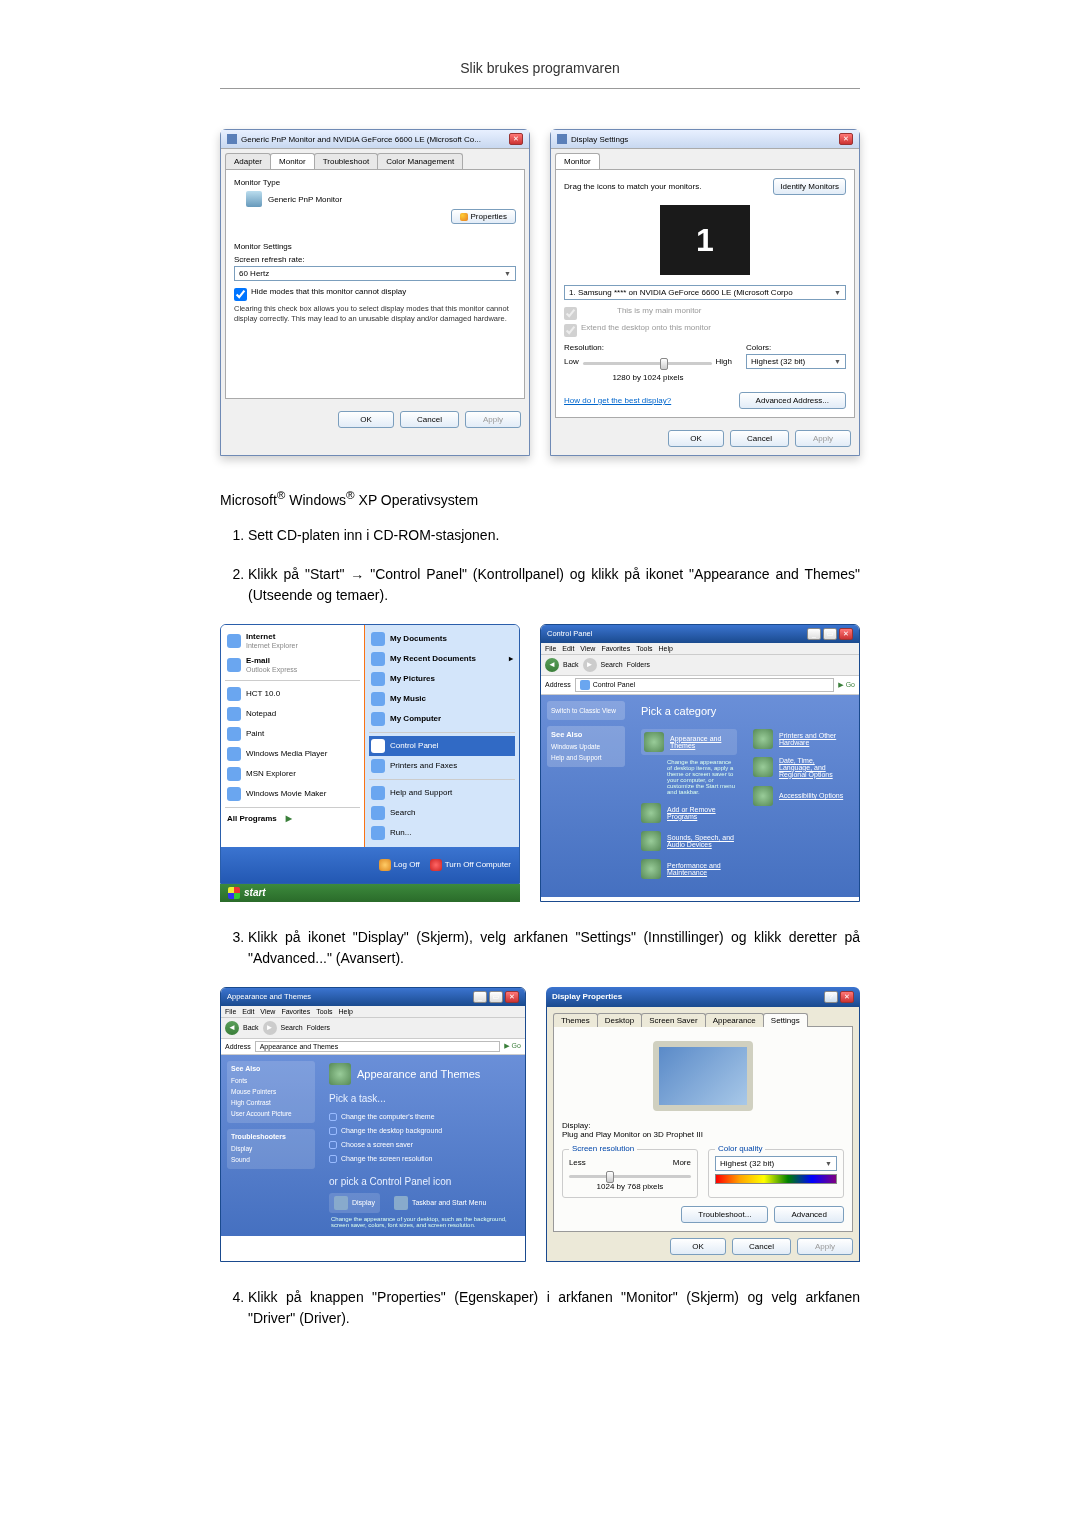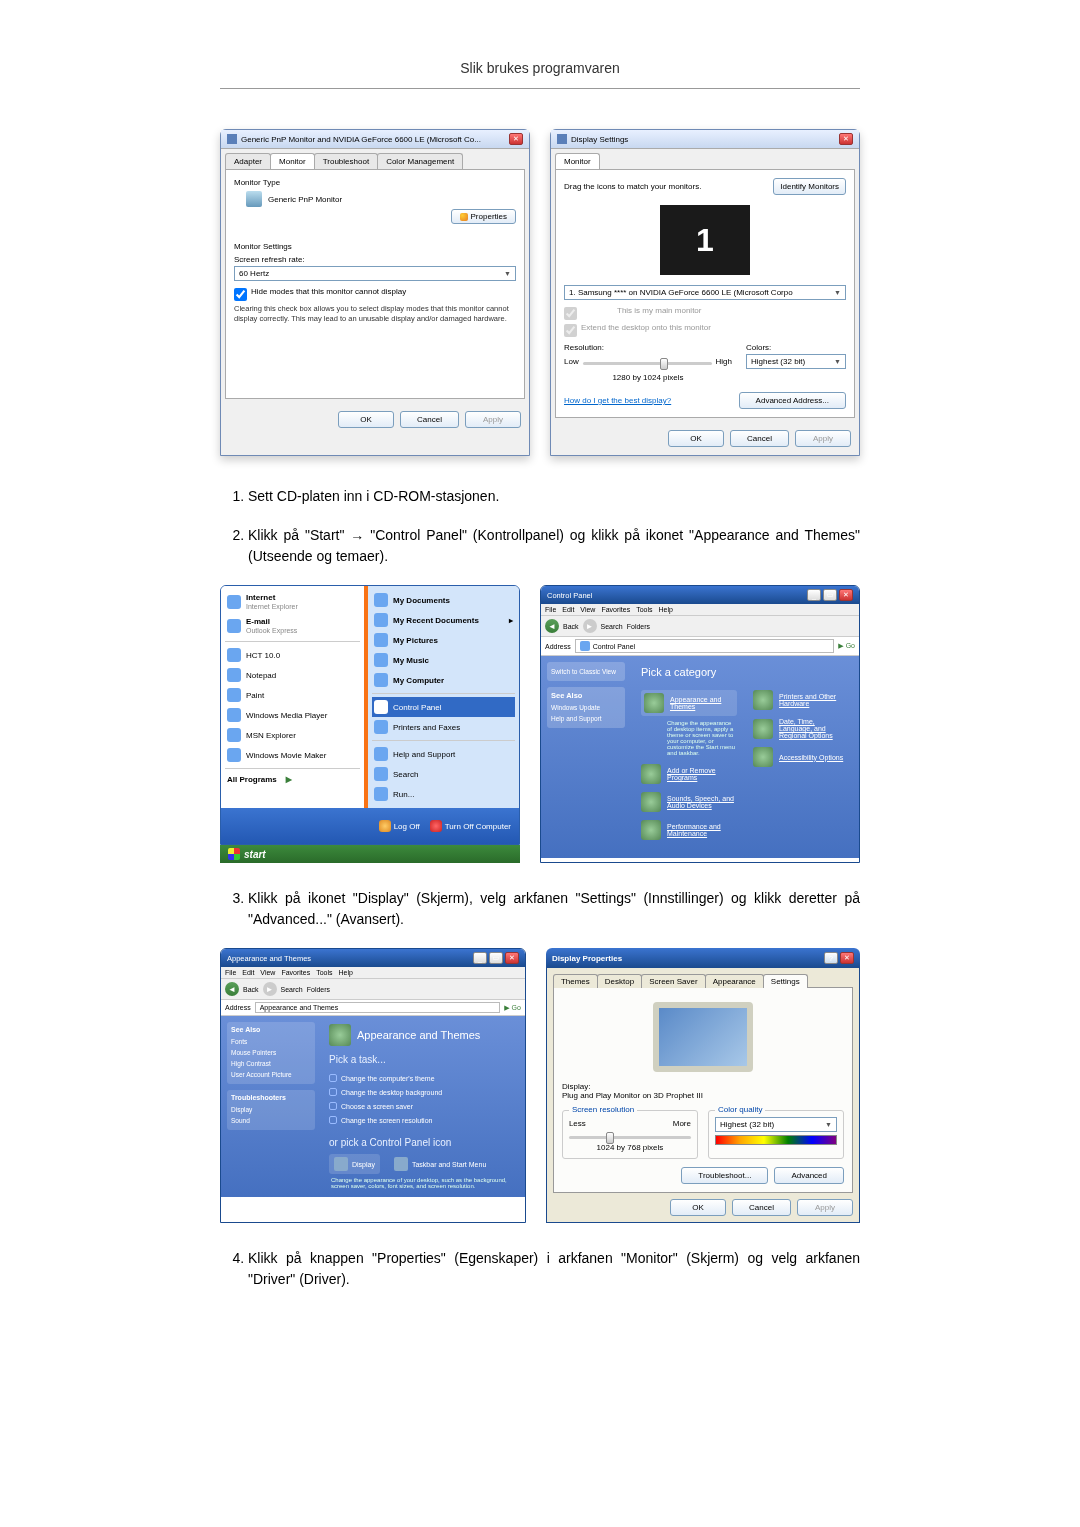--- a/index.html
+++ b/index.html
@@ -320,21 +320,21 @@
     .sm-left {
       width: 48%;
       background: #fff;
       padding: 4px;
     }
 
     .sm-right {
       width: 52%;
       background: #d3e5fa;
       padding: 4px;
-      border-left: 4px solid #f97316;
+      border-left: 1px solid #f97316;
     }
 
     .sm-item {
       display: flex;
       align-items: center;
       gap: 5px;
       padding: 3px 2px;
       font-size: 8px;
     }
 
@@ -795,20 +795,23 @@
       </div>
       <div class="dialog-buttons">
         <div class="dlg-btn">OK</div>
         <div class="dlg-btn">Cancel</div>
         <div class="dlg-btn disabled">Apply</div>
       </div>
     </div>
 
   </div>
 
+  <p class="body-text">
+    <span>Microsoft</span><sup>®</sup><span> Windows</span><sup>®</sup><span> XP Operativsystem</span>
+  </p>
 
   <ol class="ol">
     <li>Sett CD-platen inn i CD-ROM-stasjonen.</li>
     <li>Klikk på "Start" → "Control Panel" (Kontrollpanel) og klikk på ikonet "Appearance and Themes" (Utseende og temaer).</li>
   </ol>
 
   <div class="fig2-row">
 
     <div>
       <div class="startmenu">

